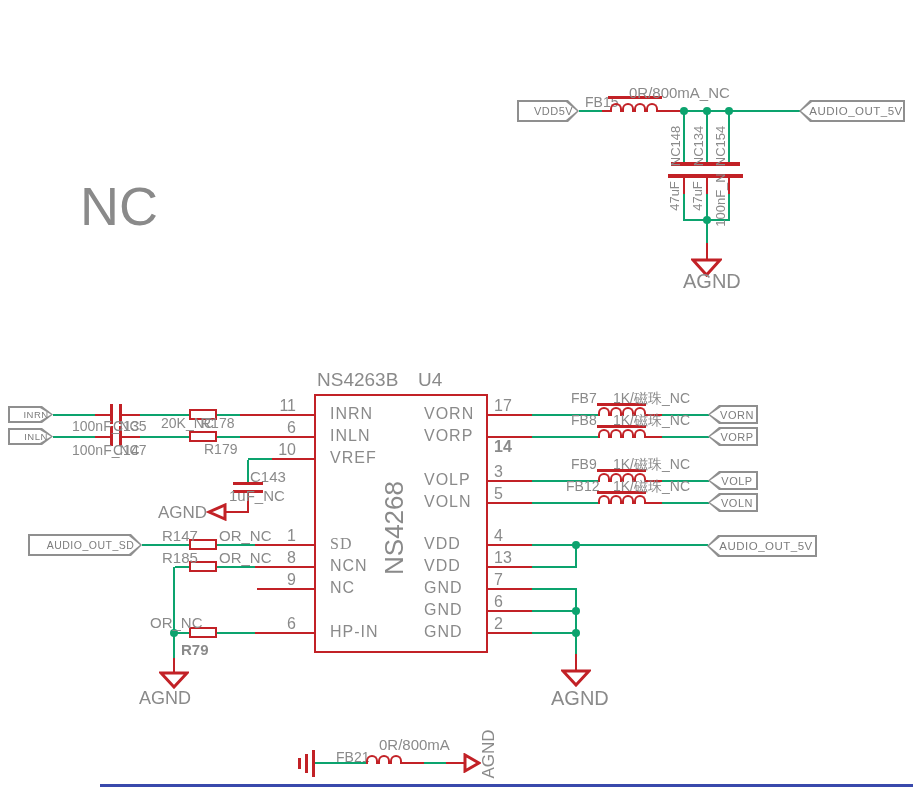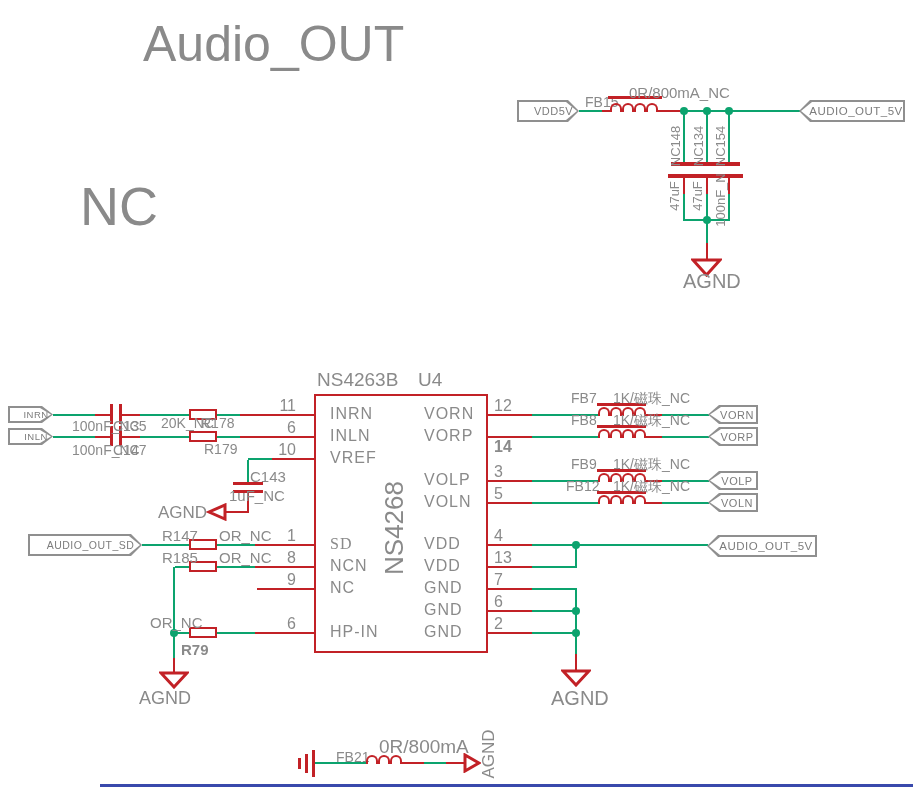--- a/index.html
+++ b/index.html
@@ -38,21 +38,20 @@
   .pinlbl{position:absolute;font-size:16px;color:var(--txt);letter-spacing:1px;z-index:3;white-space:nowrap;}
   .pinnum{position:absolute;font-size:16px;color:var(--txt);z-index:3;width:52px;}
   .arrow{position:absolute;z-index:3;}
   .blue-line{position:absolute;background:#3949ac;z-index:1;}
 </style>
 </head>
 <body>
 
 <div id="scene">
 
-  <div class="lbl" style="left:143px;top:18px;font-size:50px;">Audio_OUT</div>
   <div class="lbl" style="left:80px;top:178px;font-size:54px;">NC</div>
 
   <div class="conn rp" style="left:517px;top:100px;width:62px;height:22px;">
     <div class="bg"></div>
     <div class="fg"></div>
     <div class="txt" style="font-size:11px;">VDD5V</div>
   </div>
   <div class="wg" style="left:579px;top:110px;width:23px;"></div>
   <div class="wr" style="left:602px;top:110px;width:10px;"></div>
   <div class="lbl behind" style="left:585px;top:95px;font-size:14px;">FB15</div>
@@ -132,21 +131,21 @@
   <div class="pinlbl" style="left:424px;top:623px;">GND</div>
 
   <div class="pinnum" style="left:244px;top:397px;text-align:right;">11</div>
   <div class="pinnum" style="left:244px;top:419px;text-align:right;">6</div>
   <div class="pinnum" style="left:244px;top:441px;text-align:right;">10</div>
   <div class="pinnum" style="left:244px;top:527px;text-align:right;">1</div>
   <div class="pinnum" style="left:244px;top:549px;text-align:right;">8</div>
   <div class="pinnum" style="left:244px;top:571px;text-align:right;">9</div>
   <div class="pinnum" style="left:244px;top:615px;text-align:right;">6</div>
 
-  <div class="pinnum" style="left:494px;top:397px;">12</div>
+  <div class="pinnum" style="left:494px;top:397px;">17</div>
   <div class="pinnum" style="left:494px;top:438px;font-weight:bold;">14</div>
   <div class="pinnum" style="left:494px;top:463px;">3</div>
   <div class="pinnum" style="left:494px;top:485px;">5</div>
   <div class="pinnum" style="left:494px;top:527px;">4</div>
   <div class="pinnum" style="left:494px;top:549px;">13</div>
   <div class="pinnum" style="left:494px;top:571px;">7</div>
   <div class="pinnum" style="left:494px;top:593px;">6</div>
   <div class="pinnum" style="left:494px;top:615px;">2</div>
 
   <div class="wr" style="left:240px;top:414px;width:74px;"></div>
@@ -347,21 +346,21 @@
   <div class="barv" style="left:298px;top:758px;height:11px;"></div>
   <div class="barv" style="left:305px;top:754px;height:19px;"></div>
   <div class="barv" style="left:312px;top:750px;height:27px;"></div>
   <div class="wg" style="left:315px;top:762px;width:51px;"></div>
   <div class="lbl behind" style="left:336px;top:750px;font-size:14px;">FB21</div>
   <div class="humps" style="left:366px;top:755px;">
     <span class="hump"></span>
       <span class="hump"></span>
       <span class="hump"></span>
   </div>
-  <div class="lbl" style="left:379px;top:737px;font-size:19px;">0R/800mA</div>
+  <div class="lbl" style="left:379px;top:737px;font-size:15px;">0R/800mA</div>
   <div class="wr" style="left:402px;top:762px;width:22px;"></div>
   <div class="wg" style="left:424px;top:762px;width:22px;"></div>
   <div class="wr" style="left:446px;top:762px;width:18px;"></div>
   <svg class="arrow" style="left:463px;top:753px;" width="18" height="20" viewBox="0 0 18 20">
     <polygon points="2,2 2,18 16,10" fill="#fff" stroke="#c22126" stroke-width="3"></polygon>
   </svg>
   <div class="vtext" style="left:489px;top:754px;font-size:17px;">AGND</div>
 
   <div class="blue-line" style="left:100px;top:784px;width:813px;height:3px;"></div>
 

